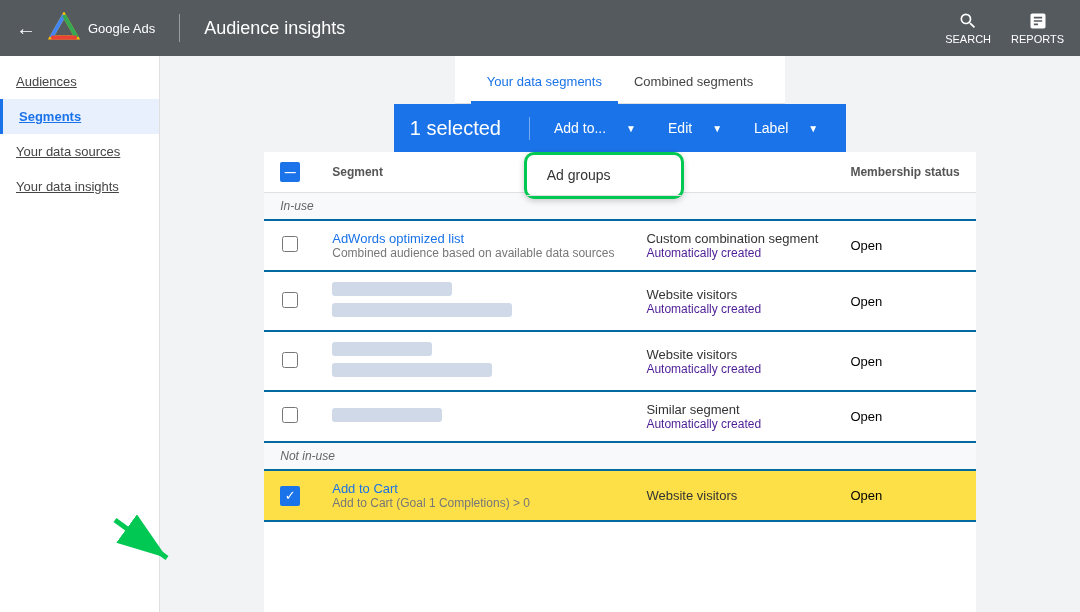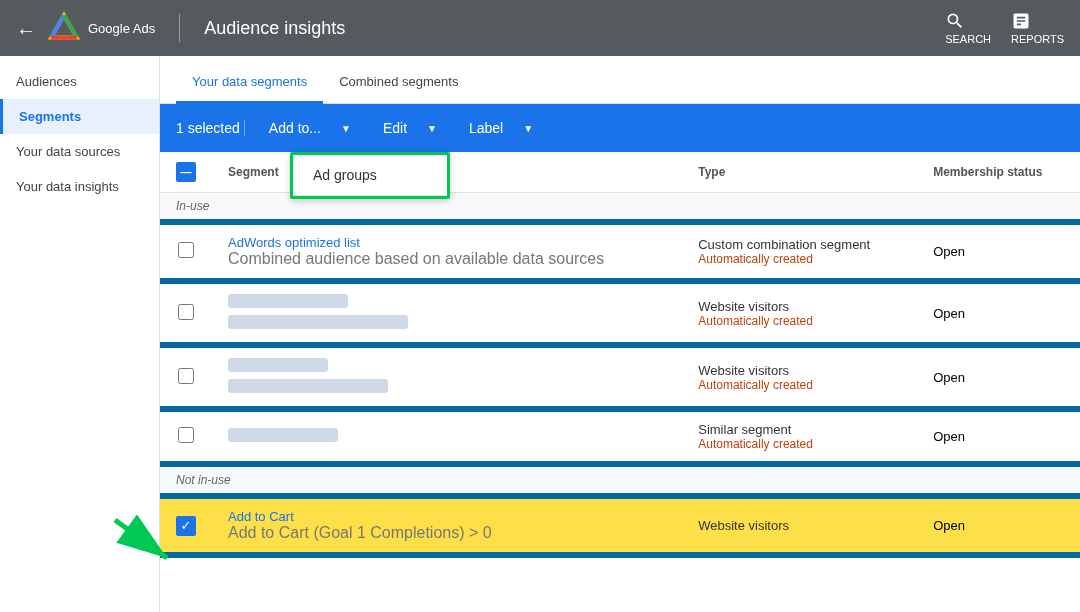--- a/index.html
+++ b/index.html
@@ -44,21 +44,21 @@
       flex: 1;
     }
     .header-actions {
       display: flex;
       gap: 20px;
       align-items: center;
     }
     .header-action-btn {
       display: flex;
       flex-direction: column;
-      align-items: flex-start;
+      align-items: center;
       color: white;
       cursor: pointer;
       font-size: 11px;
       gap: 2px;
     }
     .header-action-btn svg {
       width: 20px;
       height: 20px;
       fill: white;
     }
@@ -72,34 +72,36 @@
       width: 160px;
       background: #fff;
       border-right: 1px solid #e0e0e0;
       padding-top: 8px;
     }
     .sidebar-item {
       padding: 10px 16px;
       color: #444;
       cursor: pointer;
       font-size: 13px;
+      text-decoration: underline;
     }
     .sidebar-item.active {
       color: #1a73e8;
       font-weight: 700;
       background: #e8f0fe;
       border-left: 3px solid #1a73e8;
     }
 
     
     .main {
       flex: 1;
       display: flex;
       flex-direction: column;
       overflow: hidden;
+      align-items: center;
     }
 
     
     .tabs-bar {
       background: #fff;
       border-bottom: 1px solid #e0e0e0;
       display: flex;
       padding: 0 16px;
       height: 48px;
       align-items: flex-end;
@@ -123,22 +125,22 @@
       background: #1a73e8;
       height: 48px;
       display: flex;
       align-items: center;
       padding: 0 16px;
       gap: 8px;
       position: relative;
     }
     .selected-count {
       color: white;
-      font-size: 14px;
-      padding-right: 4px;
+      font-size: 20px;
+      padding-right: 28px;
       border-right: 1px solid rgba(255,255,255,0.4);
       margin-right: 4px;
     }
     .toolbar-btn {
       color: white;
       background: transparent;
       border: none;
       padding: 6px 12px;
       cursor: pointer;
       font-size: 14px;
@@ -151,21 +153,21 @@
       font-size: 10px;
     }
 
     
     .dropdown-menu {
       position: absolute;
       top: 48px;
       left: 130px;
       background: white;
       border: 3px solid #00c853;
-      border-radius: 2px;
+      border-radius: 10px;
       z-index: 100;
       min-width: 160px;
       box-shadow: 0 2px 6px rgba(0,0,0,0.2);
     }
     .dropdown-item {
       padding: 12px 20px;
       cursor: pointer;
       color: #333;
       font-size: 14px;
     }
@@ -189,46 +191,46 @@
       padding: 10px 16px;
       text-align: left;
       font-weight: 600;
       font-size: 12px;
       color: #555;
       border-bottom: 1px solid #e0e0e0;
       white-space: nowrap;
     }
     .table td {
       padding: 10px 16px;
-      border-bottom: 6px solid #0369a1;
+      border-bottom: 2px solid #0369a1;
       vertical-align: middle;
       font-size: 13px;
     }
     .section-header td {
       background: #f8f9fa;
       color: #666;
       font-size: 12px;
       padding: 6px 16px;
       font-style: italic;
     }
     .segment-name {
       color: #1a73e8;
       font-size: 13px;
     }
     .segment-desc {
       color: #777;
-      font-size: 16px;
+      font-size: 12px;
     }
     .type-primary {
       font-size: 13px;
       color: #333;
     }
     .type-secondary {
       font-size: 12px;
-      color: #c2410c;
+      color: #4c1d95;
     }
     .checkbox-cell {
       width: 40px;
       text-align: center;
     }
     .checkbox {
       width: 16px;
       height: 16px;
       cursor: pointer;
     }

